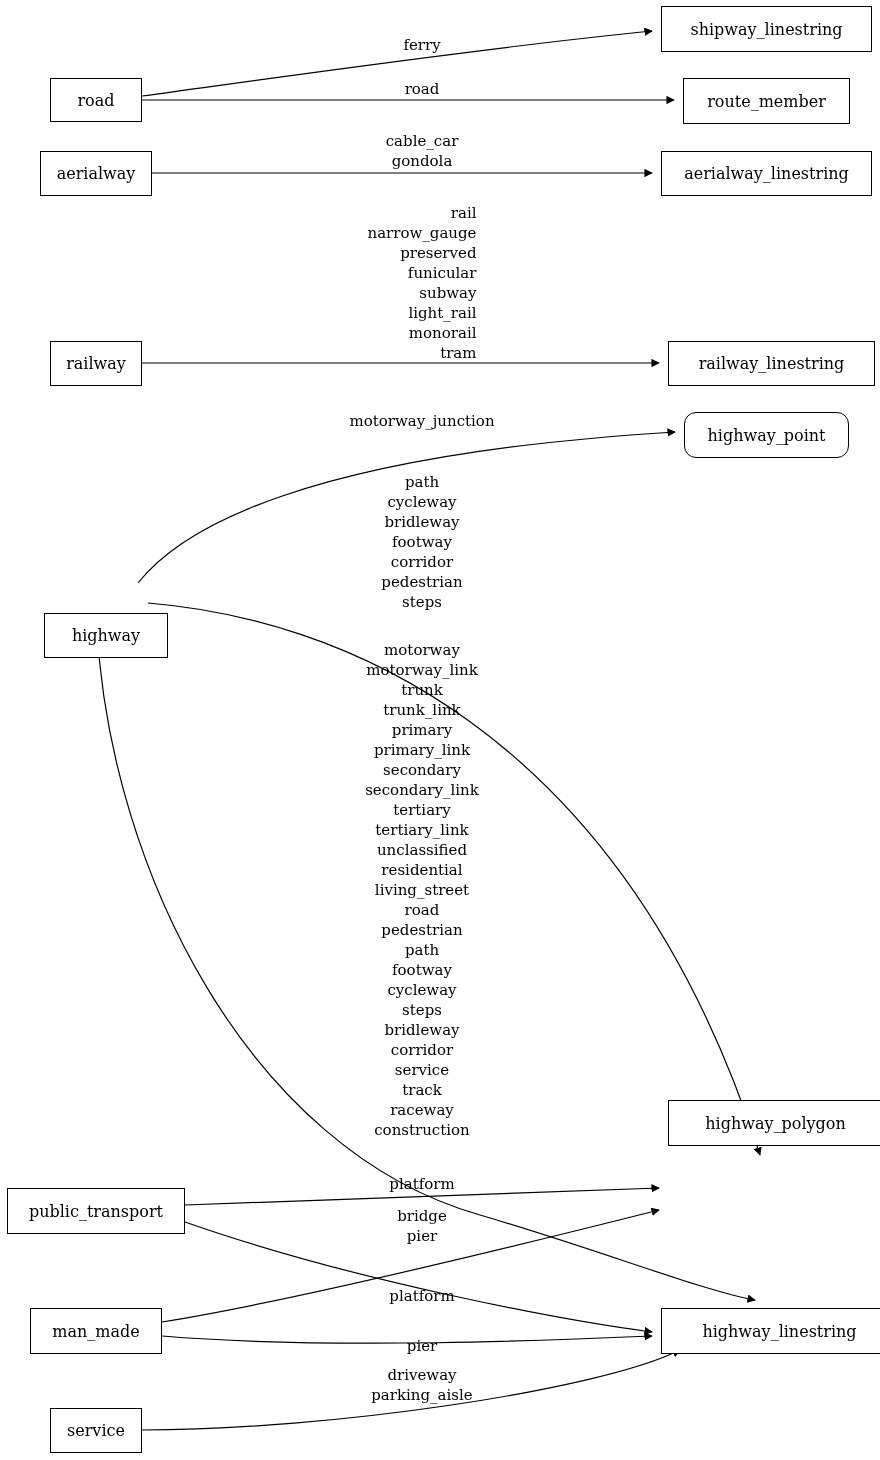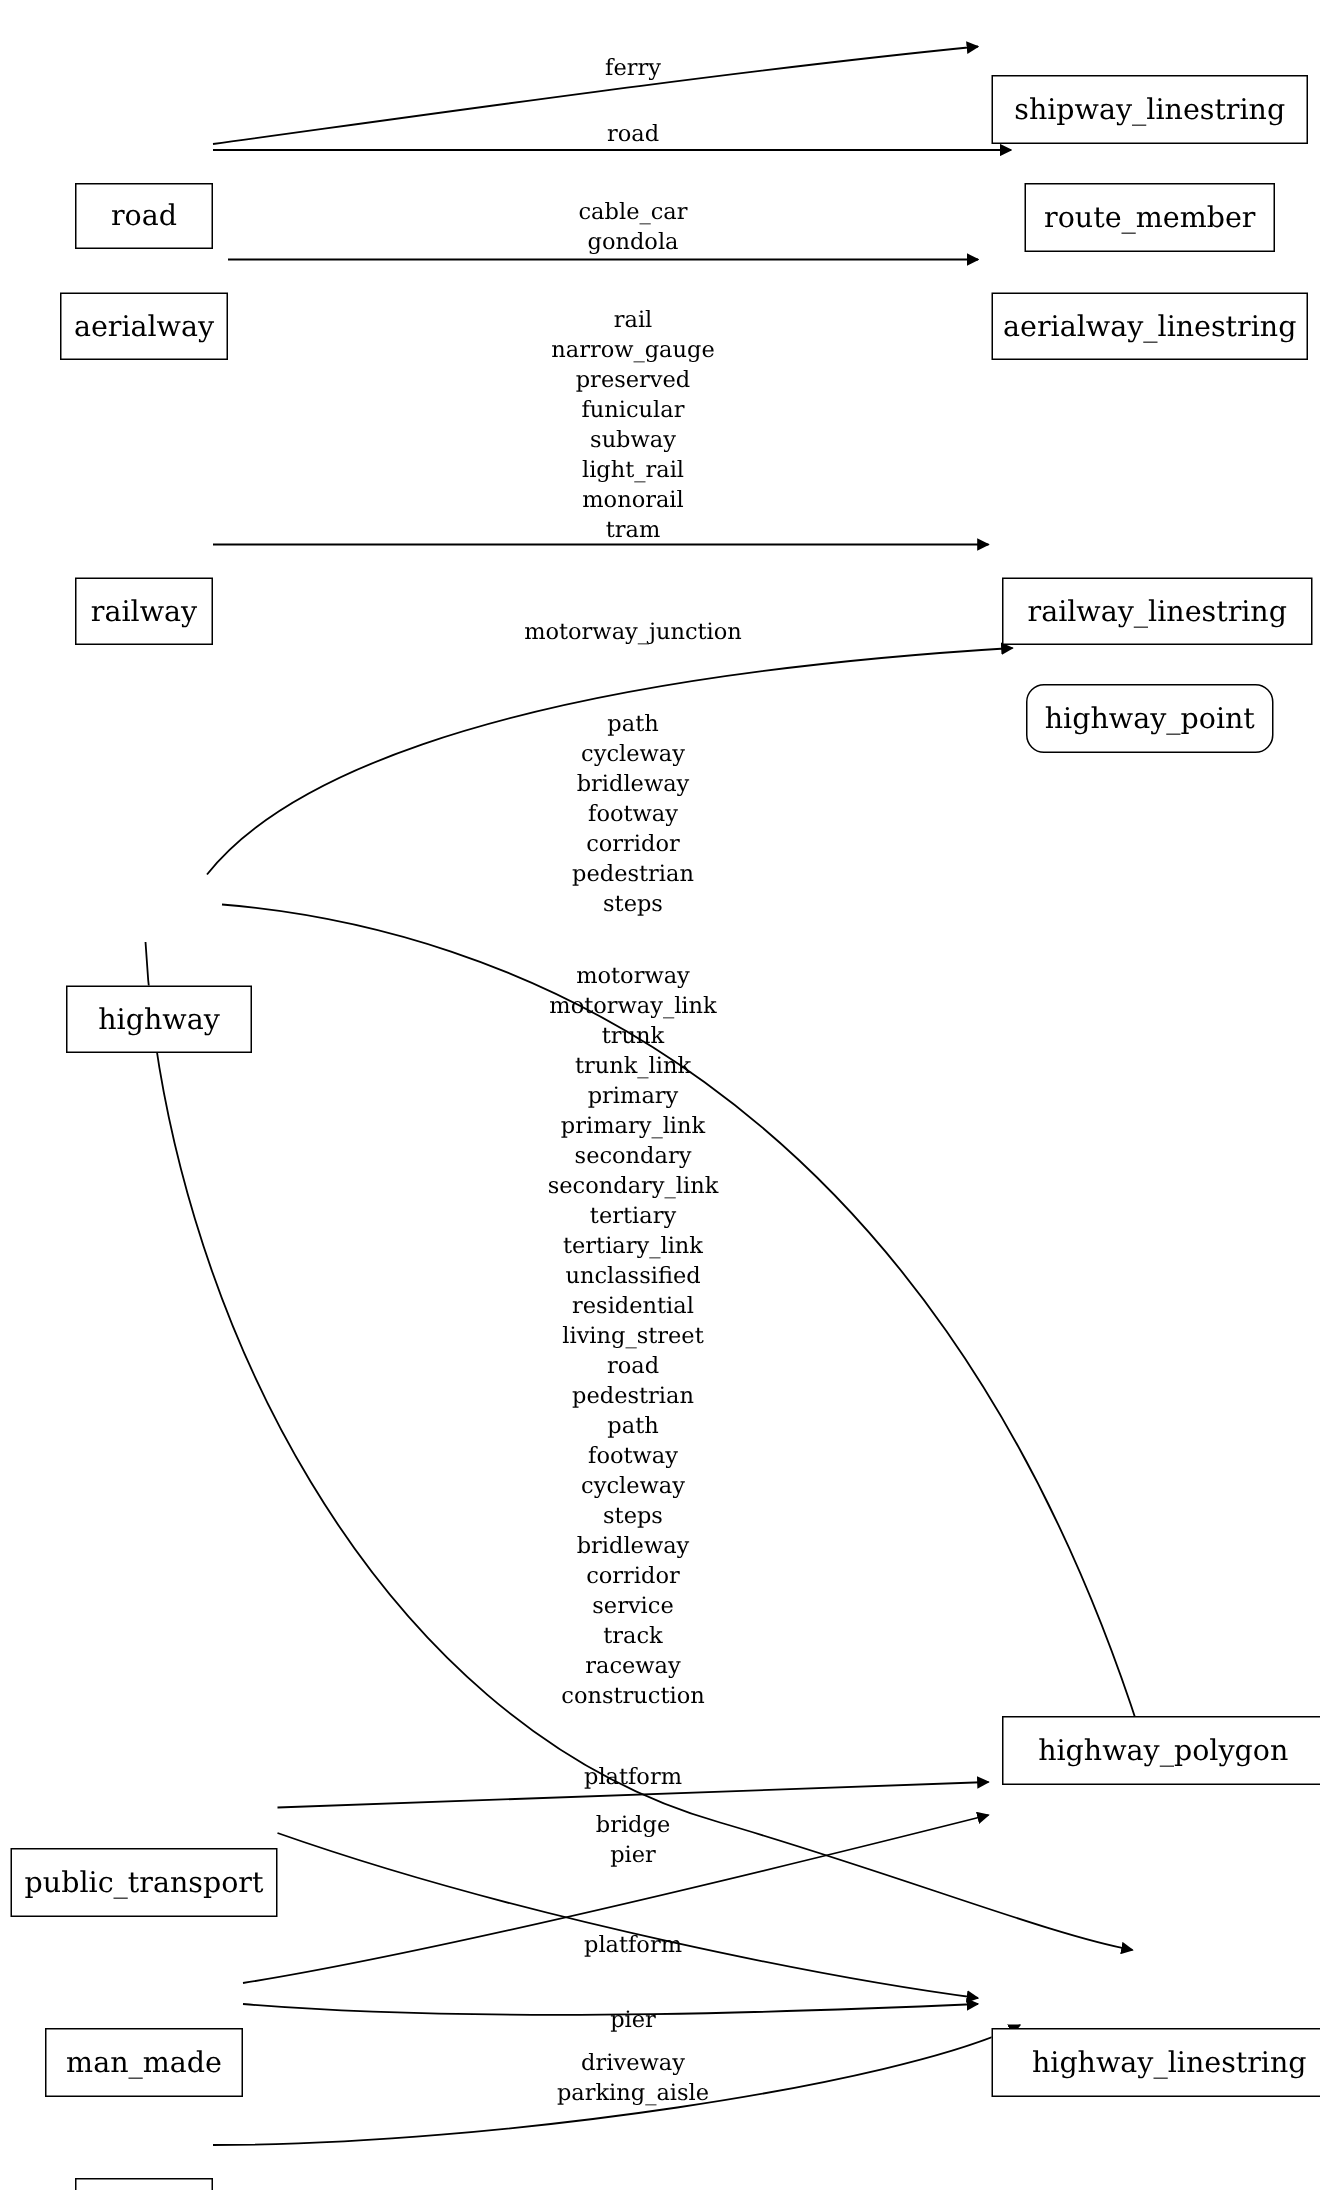--- a/index.html
+++ b/index.html
@@ -24,24 +24,23 @@
     height: 1460px;
   }
   .node {
     position: absolute;
     box-sizing: border-box;
     border: 1px solid #000000;
     background: #ffffff;
     display: flex;
     align-items: center;
     justify-content: center;
-    font-size: 19px;
+    font-size: 16px;
     color: #000000;
     white-space: nowrap;
-    margin-top: 44px;
   }
   .edge-label {
     position: absolute;
     font-size: 15px;
     color: #000000;
     text-align: center;
     line-height: 20px;
     white-space: pre;
     transform: translateX(-50%);
   }
@@ -113,21 +112,21 @@
       </div>
       <div class="node" style="left: 50px; top: 1408px; width: 92px; height: 45px;">
         <span>service</span>
       </div>
     </div>
   <div id="label-layer">
       <div class="edge-label" style="left: 422px; top: 35px;">ferry</div>
       <div class="edge-label" style="left: 422px; top: 79px;">road</div>
       <div class="edge-label" style="left: 422px; top: 131px;">cable_car
 gondola</div>
-      <div class="edge-label" style="left: 422px; top: 203px;">rail
+      <div class="edge-label" style="left: 422px; top: 203px; text-align: right;">rail
 narrow_gauge
 preserved
 funicular
 subway
 light_rail
 monorail
 tram</div>
       <div class="edge-label" style="left: 422px; top: 411px;">motorway_junction</div>
       <div class="edge-label" style="left: 422px; top: 472px;">path
 cycleway

